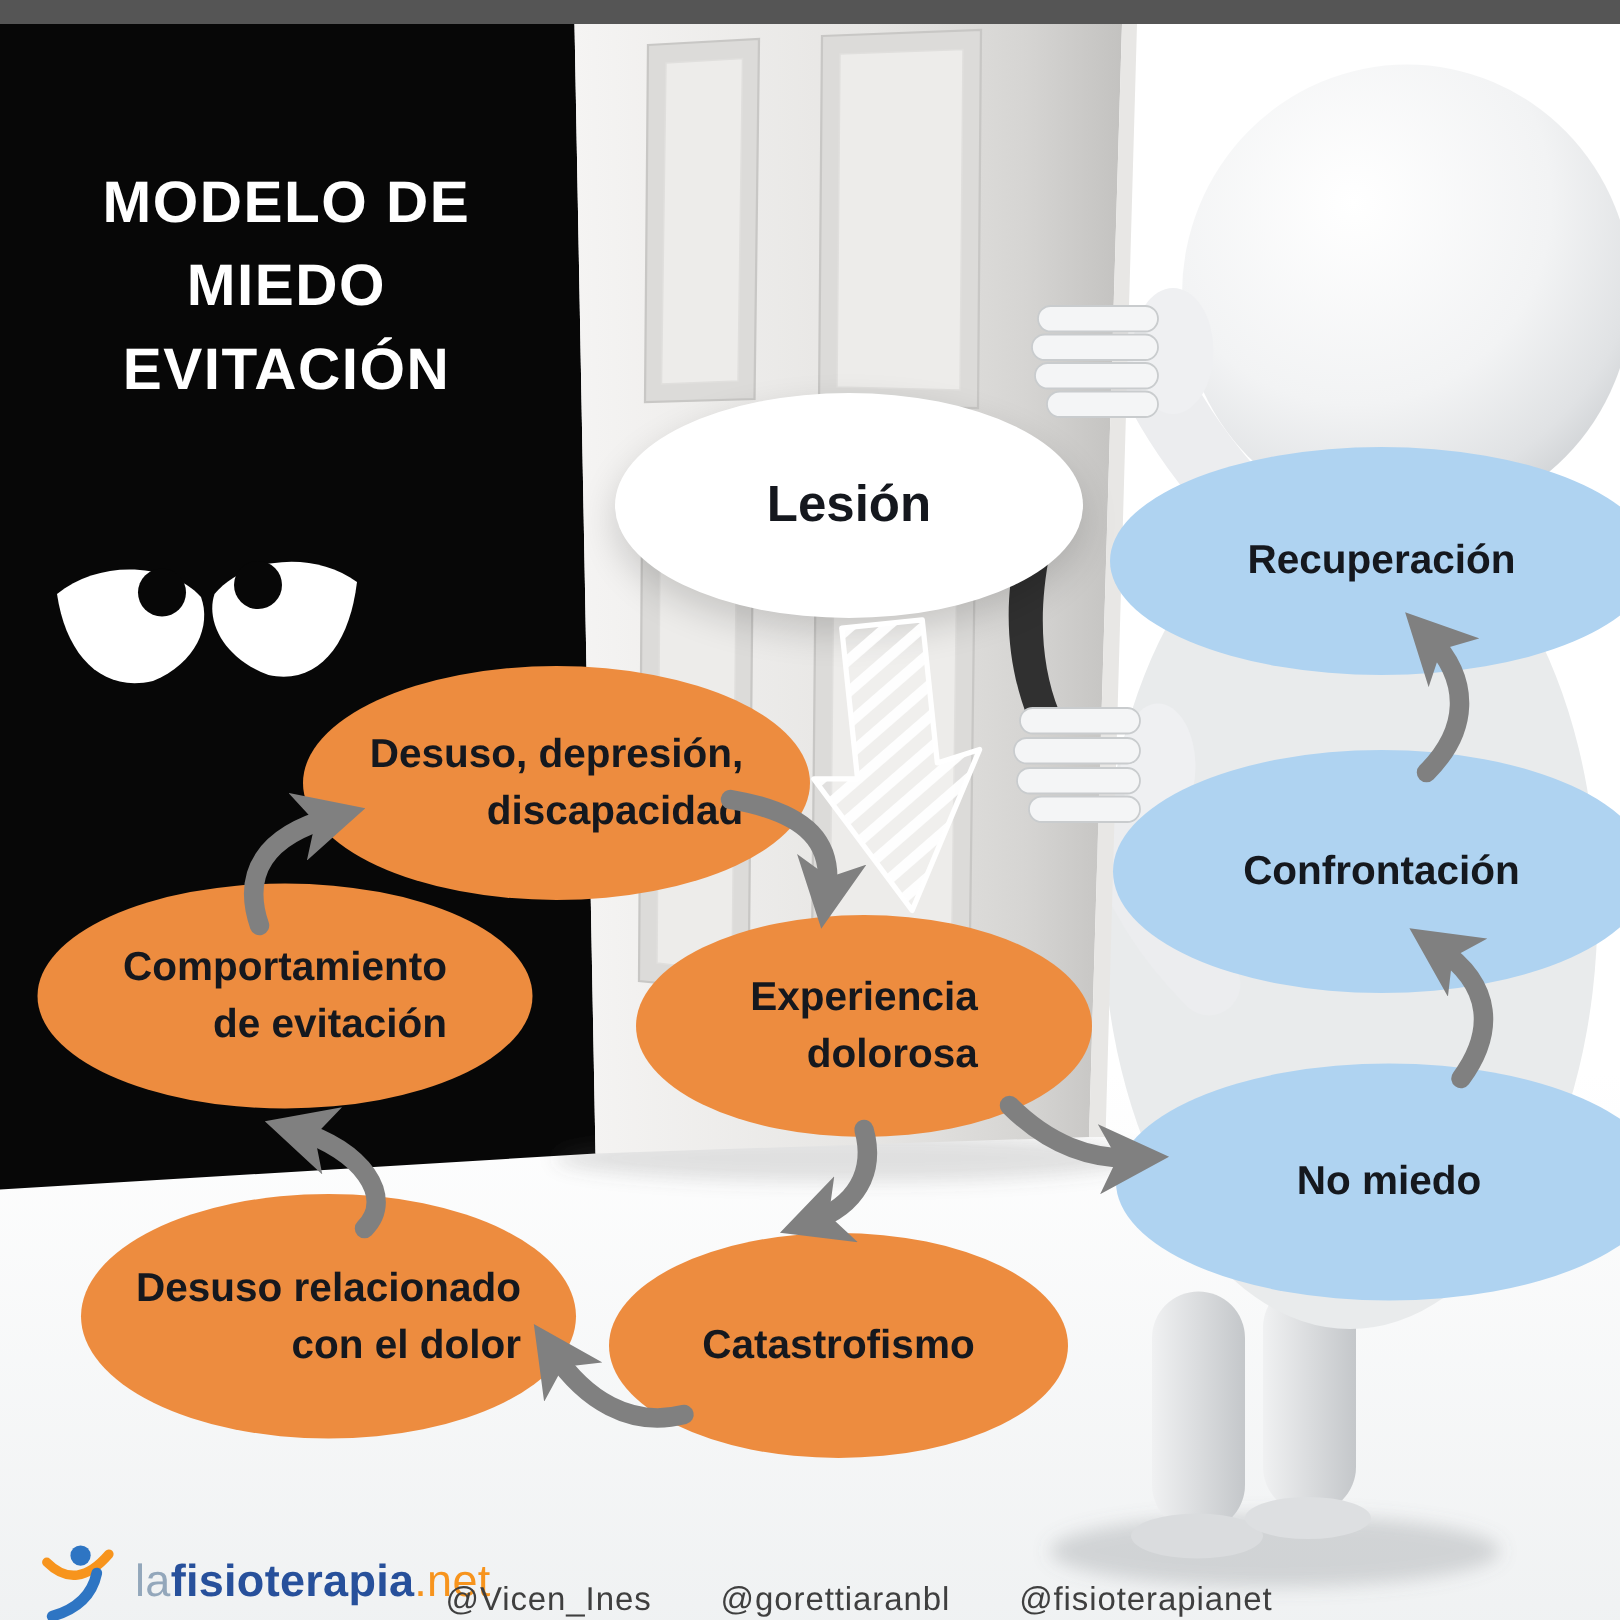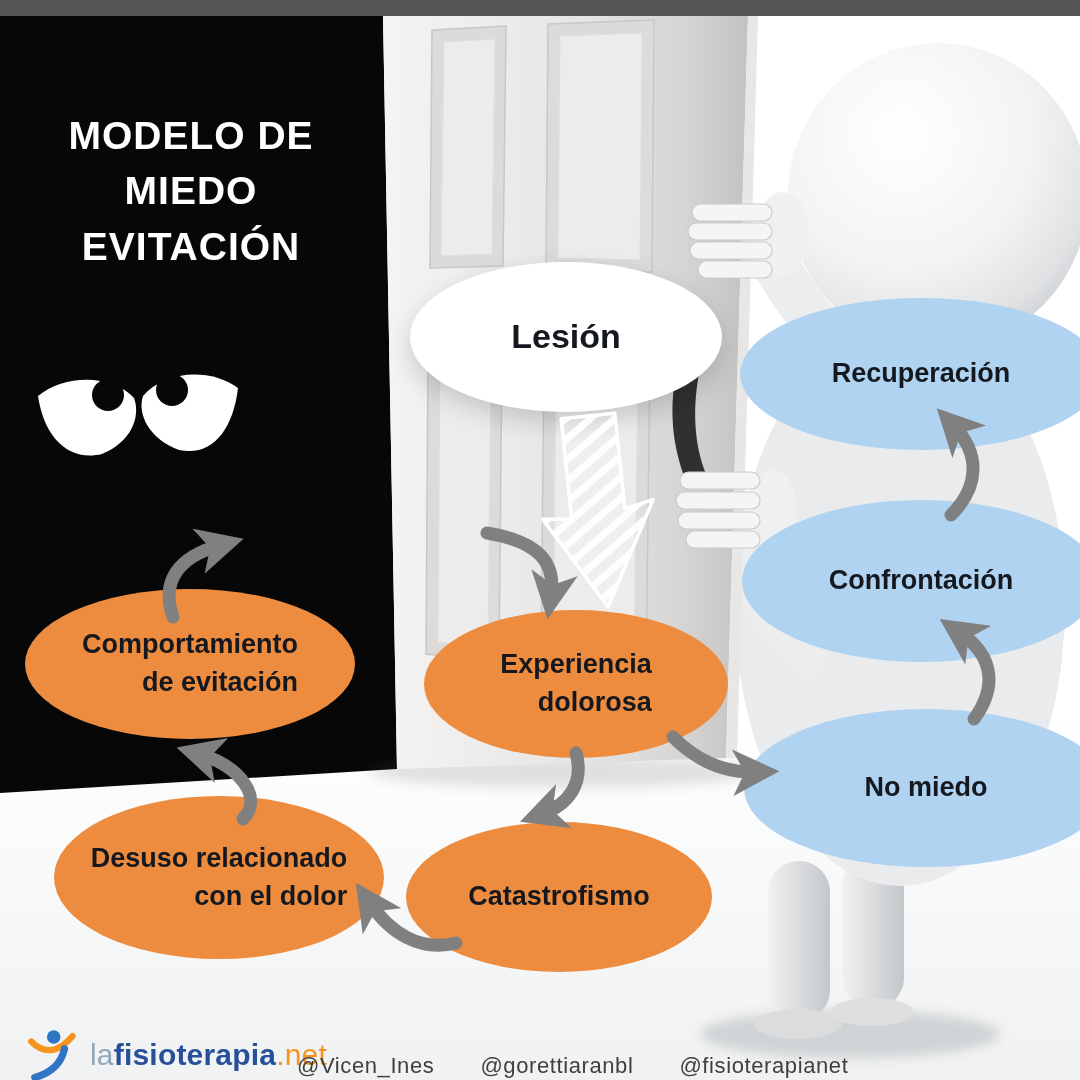--- a/index.html
+++ b/index.html
@@ -137,20 +137,22 @@
       <rect x="678" y="496" width="82" height="17" rx="8.5" fill="#F4F5F6" stroke="#C9CCCE" stroke-width="1.2"></rect>
       <rect x="686" y="515" width="74" height="17" rx="8.5" fill="#F4F5F6" stroke="#C9CCCE" stroke-width="1.2"></rect>
     </g>
   </svg>
 
   <div class="title">MODELO DE
 MIEDO
 EVITACIÓN</div>
 
   <div class="node white" style="left:410px;top:246px;width:312px;height:150px;">Lesión</div>
+  <div class="node orange" style="left:202px;top:428px;width:338px;height:156px;">Desuso, depresión,
+discapacidad</div>
   <div class="node orange" style="left:424px;top:594px;width:304px;height:148px;">Experiencia
 dolorosa</div>
   <div class="node orange" style="left:25px;top:573px;width:330px;height:150px;">Comportamiento
 de evitación</div>
   <div class="node orange" style="left:54px;top:780px;width:330px;height:163px;">Desuso relacionado
 con el dolor</div>
   <div class="node orange" style="left:406px;top:806px;width:306px;height:150px;">Catastrofismo</div>
   <div class="node blue" style="left:740px;top:282px;width:362px;height:152px;">Recuperación</div>
   <div class="node blue" style="left:742px;top:484px;width:358px;height:162px;">Confrontación</div>
   <div class="node blue" style="left:744px;top:693px;width:364px;height:158px;">No miedo</div>

